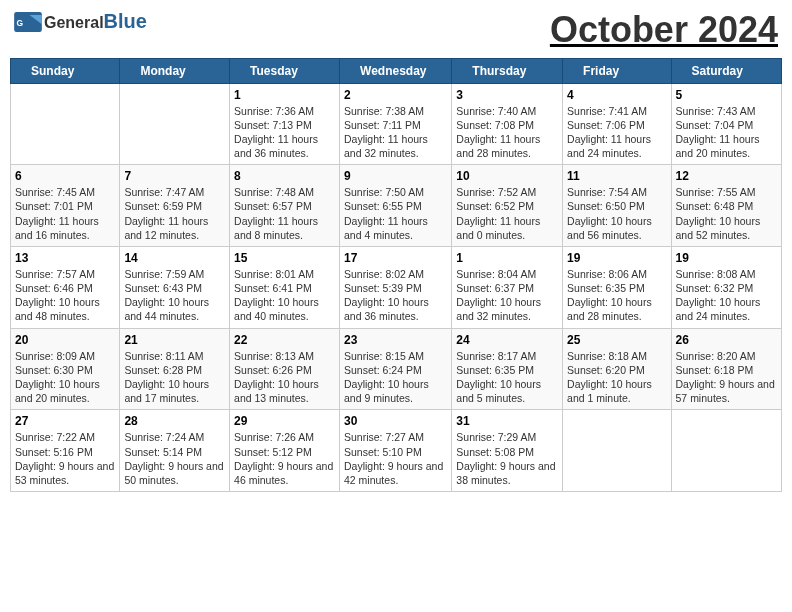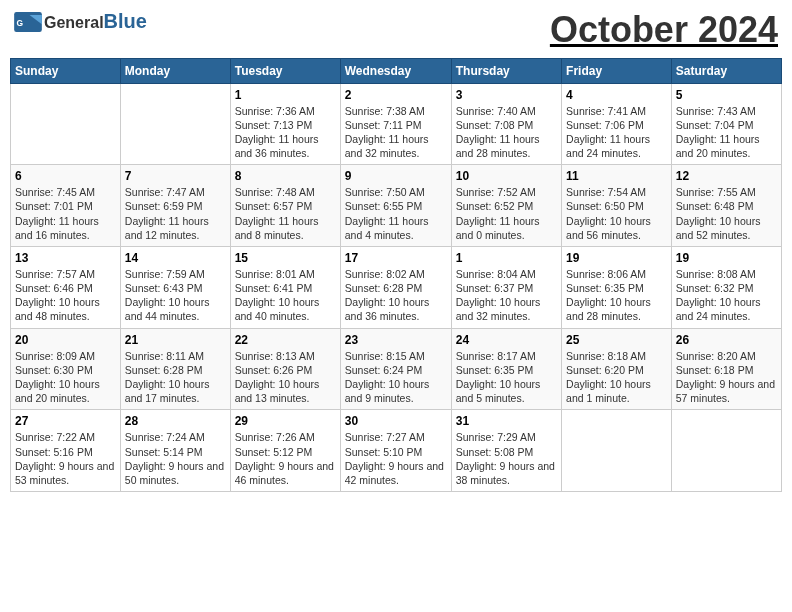--- a/index.html
+++ b/index.html
@@ -33,21 +33,21 @@
     .location-title { font-size: 16px; color: #555; }
     table {
       width: 100%;
       border-collapse: collapse;
       font-size: 11px;
     }
     thead tr th {
       background-color: #2a6496;
       color: #fff;
       text-align: left;
-      padding: 5px 4px;
+      padding: 5px 20px;
       font-size: 12px;
       font-weight: bold;
       border: 1px solid #1a4a76;
     }
     tbody tr td {
       border: 1px solid #ccc;
       vertical-align: top;
       padding: 4px 4px;
       min-height: 80px;
       height: 80px;
@@ -197,21 +197,21 @@
         </td>
         <td>
           <span class="day-num">15</span>
           <div class="day-info">Sunrise: 8:01 AM
 Sunset: 6:41 PM
 Daylight: 10 hours and 40 minutes.</div>
         </td>
         <td>
           <span class="day-num">17</span>
           <div class="day-info">Sunrise: 8:02 AM
-Sunset: 6:28 PM
+Sunset: 5:39 PM
 Daylight: 10 hours and 36 minutes.</div>
         </td>
         <td>
           <span class="day-num">1</span>
           <div class="day-info">Sunrise: 8:04 AM
 Sunset: 6:37 PM
 Daylight: 10 hours and 32 minutes.</div>
         </td>
         <td>
           <span class="day-num">19</span>

